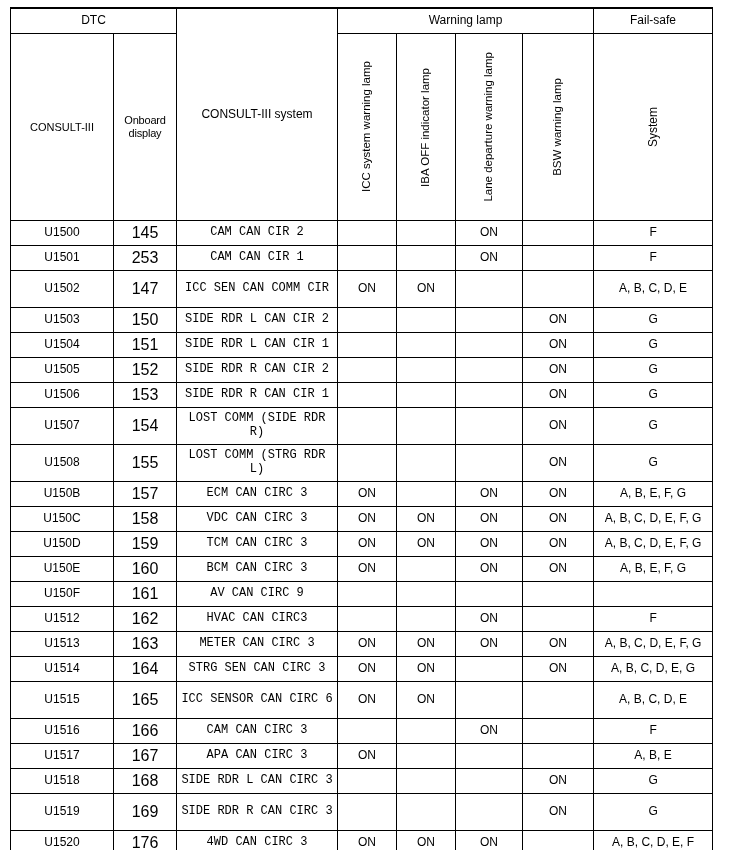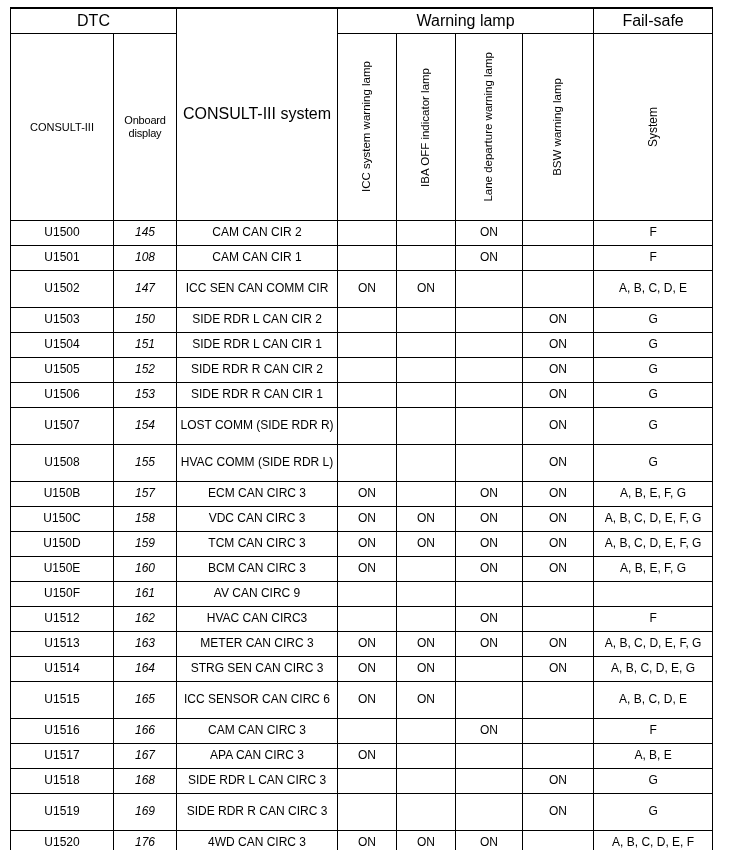--- a/index.html
+++ b/index.html
@@ -58,21 +58,21 @@
   col.c-display    { width: 161px; }
   col.c-icc        { width: 59px;  }
   col.c-iba        { width: 59px;  }
   col.c-lane       { width: 67px;  }
   col.c-bsw        { width: 71px;  }
   col.c-system     { width: 119px; }
 
   
   tr.group-row th {
     height: 20px;
-    font-size: 16px;
+    font-size: 12px;
   }
 
   
   tr.sub-row th {
     height: 182px;
   }
 
   th.vert-head {
     padding: 0;
     position: relative;
@@ -97,22 +97,22 @@
   }
   th.h-onboard {
     letter-spacing: -0.2px;
   }
 
   
   tr.r1 td { height: 20px; }
   tr.r2 td { height: 32px; }
 
   td.c-dtc      { font-size: 12px; border-radius: 9px; }
-  td.c-code     { font-size: 12px; font-style: italic; }
-  td.c-name     { font-size: 12px; }
+  td.c-code     { font-size: 16px; }
+  td.c-name     { font-size: 12px; font-family: Liberation Mono, monospace; }
   td.c-lamp     { font-size: 12px; }
   td.c-fail     { font-size: 12px; text-align: left; padding-left: 6px; }
 
   td.c-name .wrap2 {
     display: block;
     line-height: 1.15;
   }
 </style>
 </head>
 <body>
@@ -167,21 +167,21 @@
             <span class="wrap2">CAM CAN CIR 2</span>
           </td>
           <td class="c-lamp"></td>
           <td class="c-lamp"></td>
           <td class="c-lamp">ON</td>
           <td class="c-lamp"></td>
           <td class="c-fail">F</td>
         </tr>
         <tr class="r1">
           <td class="c-dtc">U1501</td>
-          <td class="c-code">108</td>
+          <td class="c-code">253</td>
           <td class="c-name">
             <span class="wrap2">CAM CAN CIR 1</span>
           </td>
           <td class="c-lamp"></td>
           <td class="c-lamp"></td>
           <td class="c-lamp">ON</td>
           <td class="c-lamp"></td>
           <td class="c-fail">F</td>
         </tr>
         <tr class="r2">
@@ -253,21 +253,21 @@
           <td class="c-lamp"></td>
           <td class="c-lamp"></td>
           <td class="c-lamp"></td>
           <td class="c-lamp">ON</td>
           <td class="c-fail">G</td>
         </tr>
         <tr class="r2">
           <td class="c-dtc">U1508</td>
           <td class="c-code">155</td>
           <td class="c-name">
-            <span class="wrap2">HVAC COMM (SIDE RDR L)</span>
+            <span class="wrap2">LOST COMM (STRG RDR L)</span>
           </td>
           <td class="c-lamp"></td>
           <td class="c-lamp"></td>
           <td class="c-lamp"></td>
           <td class="c-lamp">ON</td>
           <td class="c-fail">G</td>
         </tr>
         <tr class="r1">
           <td class="c-dtc">U150B</td>
           <td class="c-code">157</td>

